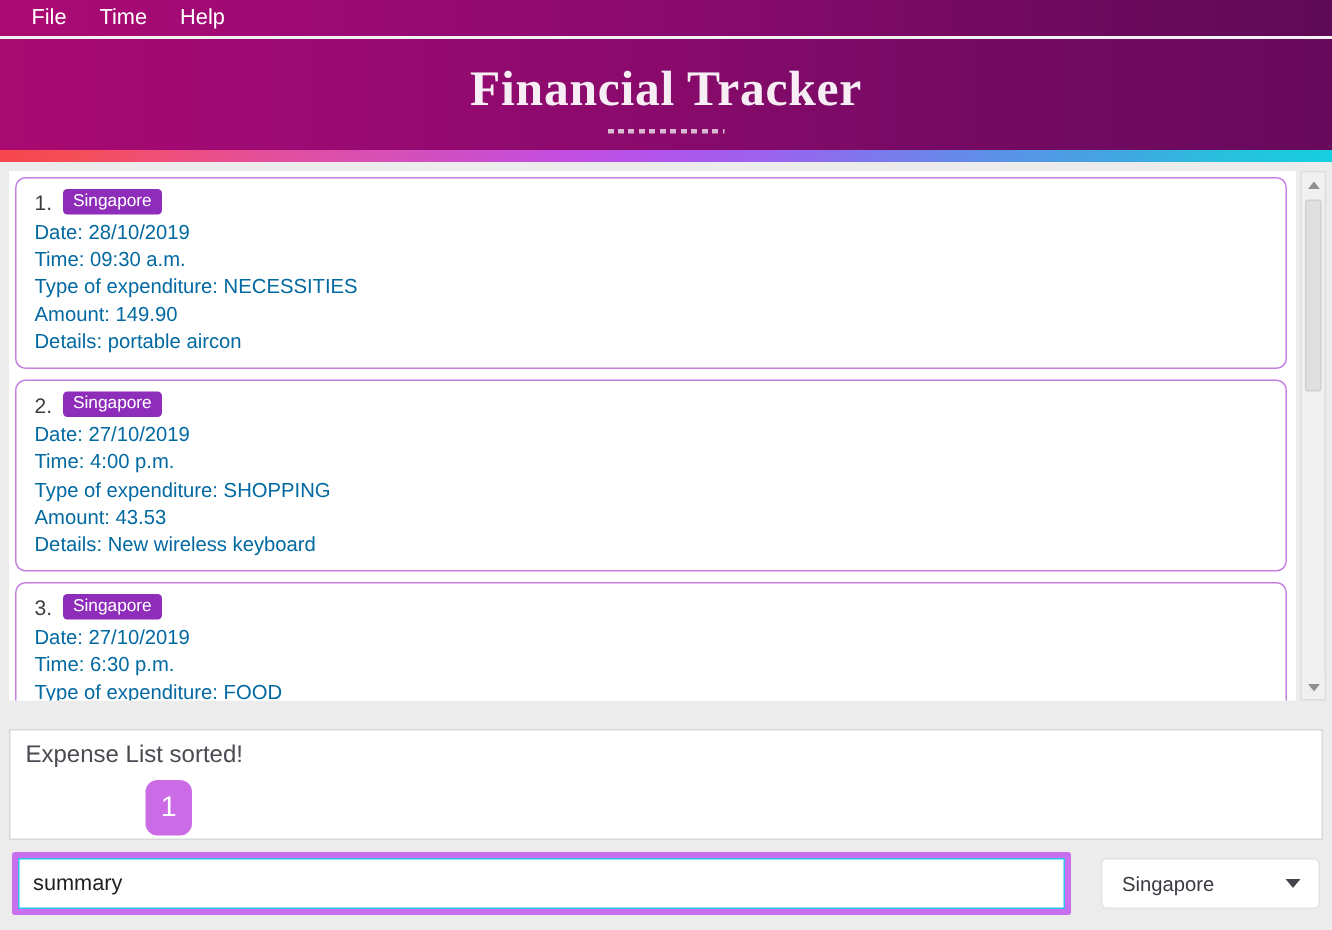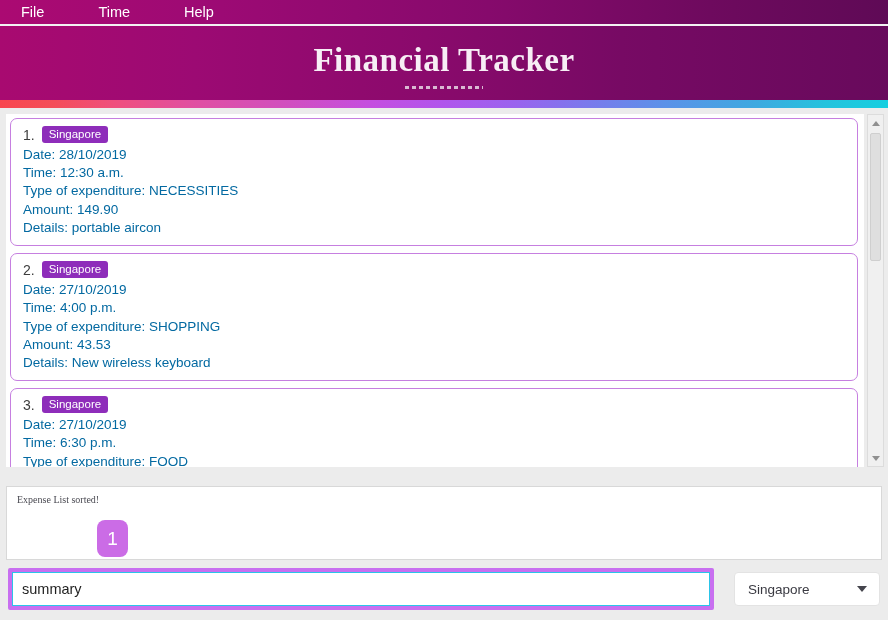--- a/index.html
+++ b/index.html
@@ -26,21 +26,20 @@
   
   .menubar {
     height: 26px;
     flex: 0 0 26px;
     background: linear-gradient(90deg, #ab0a72 0%, #9c0a74 25%, #860a6c 55%, #6e0a5e 80%, #5f0a56 100%);
     display: flex;
     align-items: center;
     padding-left: 10px;
     box-sizing: border-box;
     border-bottom: 2px solid #f2f2f2;
-    gap: 32px;
   }
   .menu-item {
     color: #ffffff;
     font-size: 14.5px;
     padding: 2px 11px;
     line-height: 1;
     cursor: default;
     white-space: nowrap;
   }
 
@@ -203,24 +202,23 @@
   .console {
     background: #ffffff;
     border: 1px solid #d8d8d8;
     height: 74px;
     box-sizing: border-box;
     padding: 7px 10px;
     position: relative;
     overflow: hidden;
   }
   .console-text {
-    font-size: 10px;
+    font-size: 16px;
     color: #4a4a52;
     line-height: 1.2;
-    font-family: Liberation Serif, serif;
   }
   .count-badge {
     position: absolute;
     left: 90px;
     top: 33px;
     width: 31px;
     height: 37px;
     background: #cb6ce6;
     border-radius: 8px;
     color: #ffffff;
@@ -305,21 +303,21 @@
 
   <div class="list-region">
     <div class="list-viewport">
 
       <div class="entry-card">
         <div class="entry-head">
           <span class="entry-index">1.</span>
           <span class="badge-country">Singapore</span>
         </div>
         <div class="entry-line">Date: 28/10/2019</div>
-        <div class="entry-line">Time: 12:30 a.m.</div>
+        <div class="entry-line">Time: 09:30 a.m.</div>
         <div class="entry-line">Type of expenditure: NECESSITIES</div>
         <div class="entry-line">Amount: 149.90</div>
         <div class="entry-line">Details: portable aircon</div>
       </div>
 
       <div class="entry-card">
         <div class="entry-head">
           <span class="entry-index">2.</span>
           <span class="badge-country">Singapore</span>
         </div>

